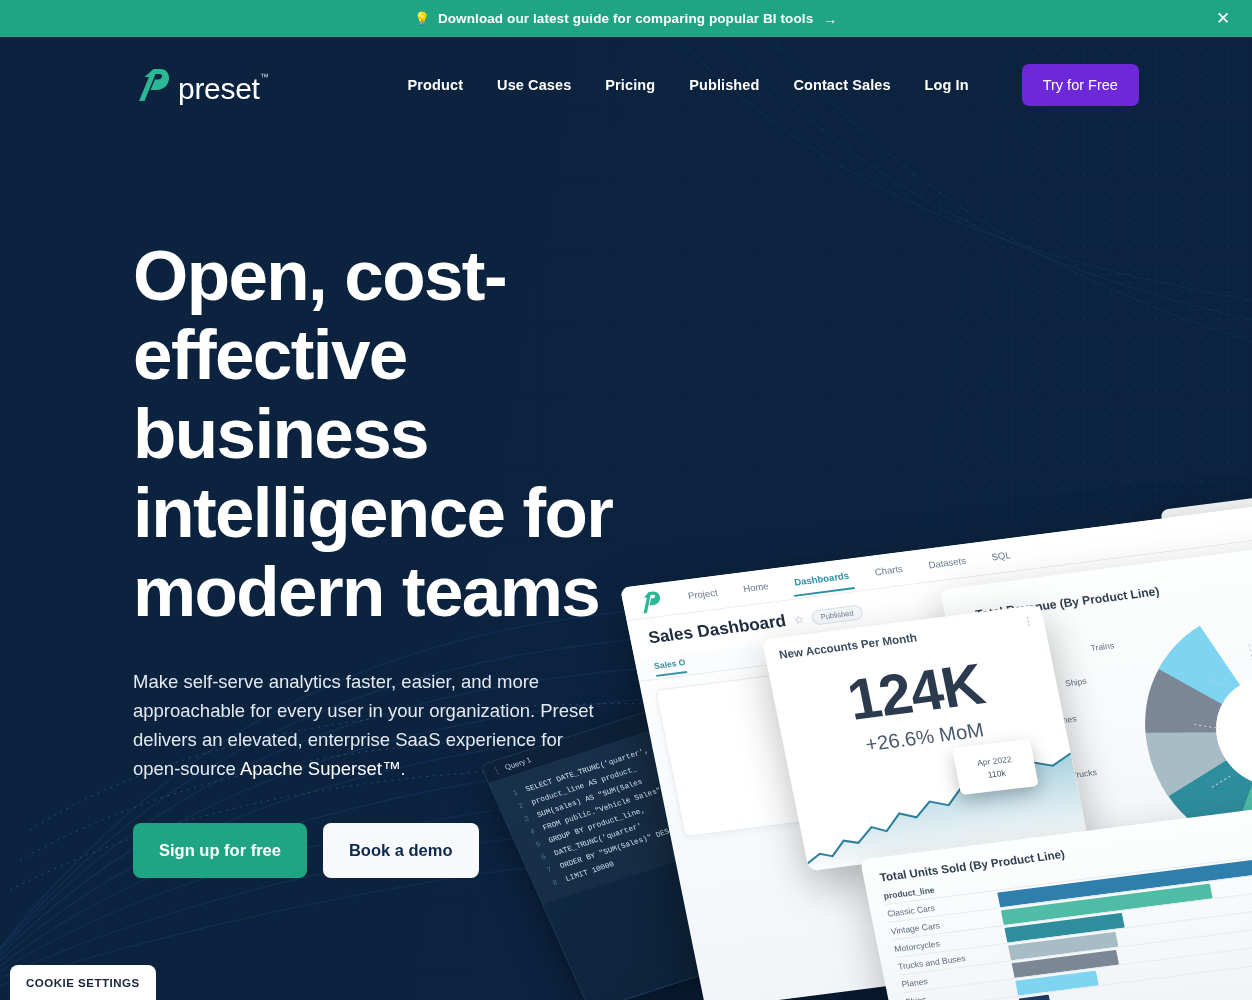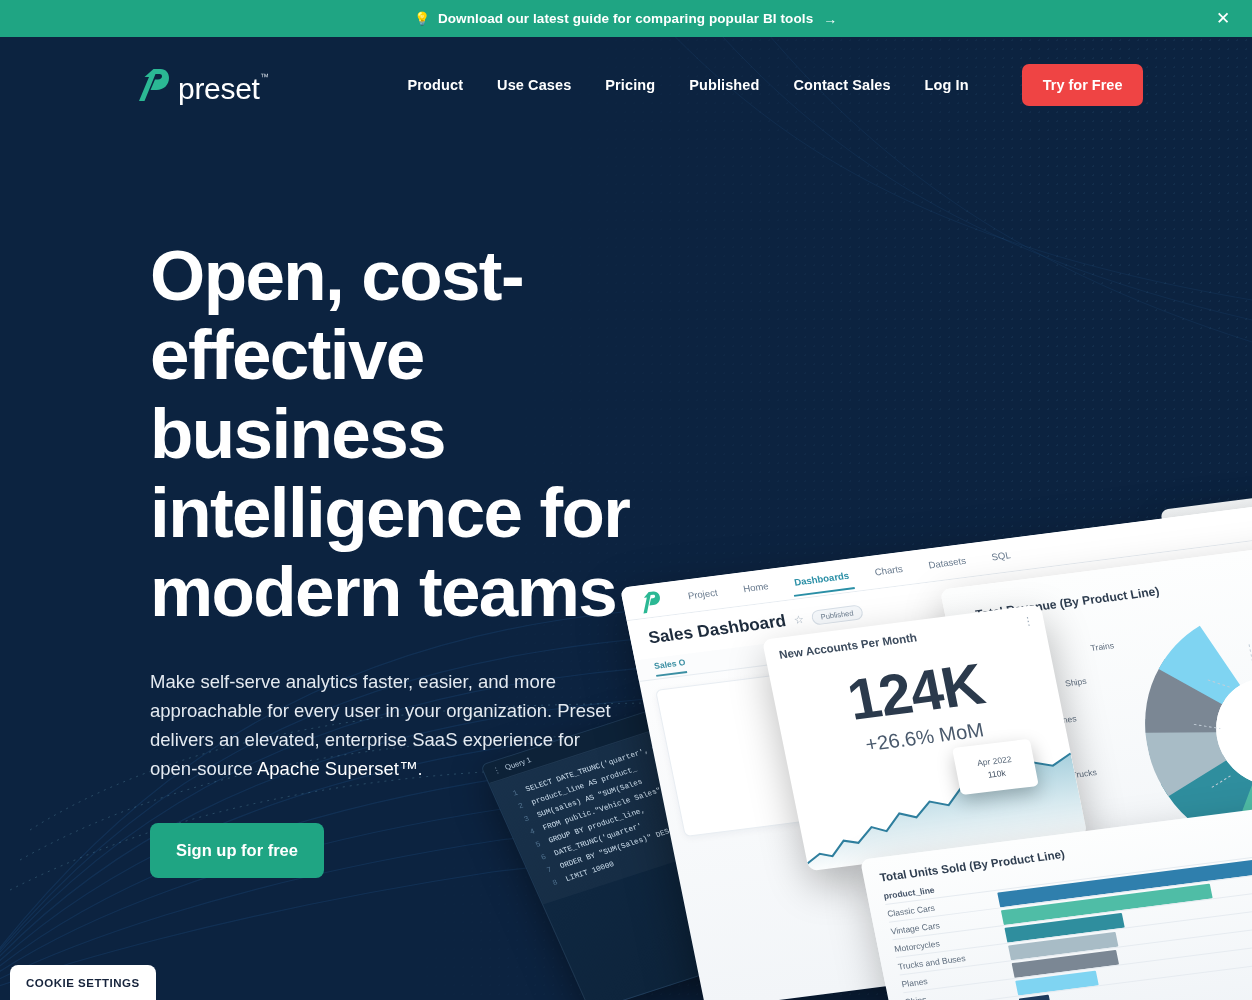--- a/index.html
+++ b/index.html
@@ -60,27 +60,27 @@
     position:relative; font-weight:400; top:2px;
   }
   #logo-tm{ position:absolute; right:-9px; top:-1px; font-size:9px; color:#cfd8e3; }
 
   #nav-links{ display:flex; align-items:center; margin-left:131px; gap:0; }
   .nav-item{
     color:#fff; font-size:14.5px; font-weight:bold; cursor:pointer;
     padding:0 17px; white-space:nowrap; letter-spacing:.1px;
   }
   #try-free-btn{
-    margin-left:36px; background:#ef4444; color:#fff;
-    font-size:14.5px; font-weight:bold; border:none; border-radius:7px;
+    margin-left:36px; background:#6d28d9; color:#fff;
+    font-size:14.5px; font-weight:normal; border:none; border-radius:7px;
     padding:13px 21px; cursor:pointer; white-space:nowrap;
   }
 
   
-  #hero-copy{ position:absolute; left:150px; top:236px; width:520px; z-index:20; }
+  #hero-copy{ position:absolute; left:133px; top:236px; width:520px; z-index:20; }
   #hero-title{
     color:#fff; font-size:71px; line-height:79px; font-weight:bold;
     letter-spacing:-1.6px;
   }
   #hero-sub{
     margin-top:36px; color:#e4eaf1; font-size:18.5px; line-height:29px;
     width:470px; font-weight:400;
   }
   #hero-sub b{ font-weight:normal; color:#fff; }
   #hero-cta{ margin-top:40px; display:flex; gap:16px; }
@@ -298,20 +298,21 @@
   </div>
 </div>
 
 <div id="hero-copy">
   <h1 id="hero-title">Open, cost-effective business intelligence for modern teams</h1>
   <p id="hero-sub">
     <span>Make self-serve analytics faster, easier, and more approachable for every user in your organization. Preset delivers an elevated, enterprise SaaS experience for open-source </span><b>Apache Superset™</b><span>.</span>
   </p>
   <div id="hero-cta">
     <button id="signup-btn">Sign up for free</button>
+    <button id="demo-btn">Book a demo</button>
   </div>
 </div>
 
 <div id="collage">
 
   <div class="pane" id="side-pane"></div>
 
   <div class="pane" id="sql-pane">
     <div id="sql-tabbar">
       <span style="color:#8fa6bb;font-size:8px;">⋮</span>

